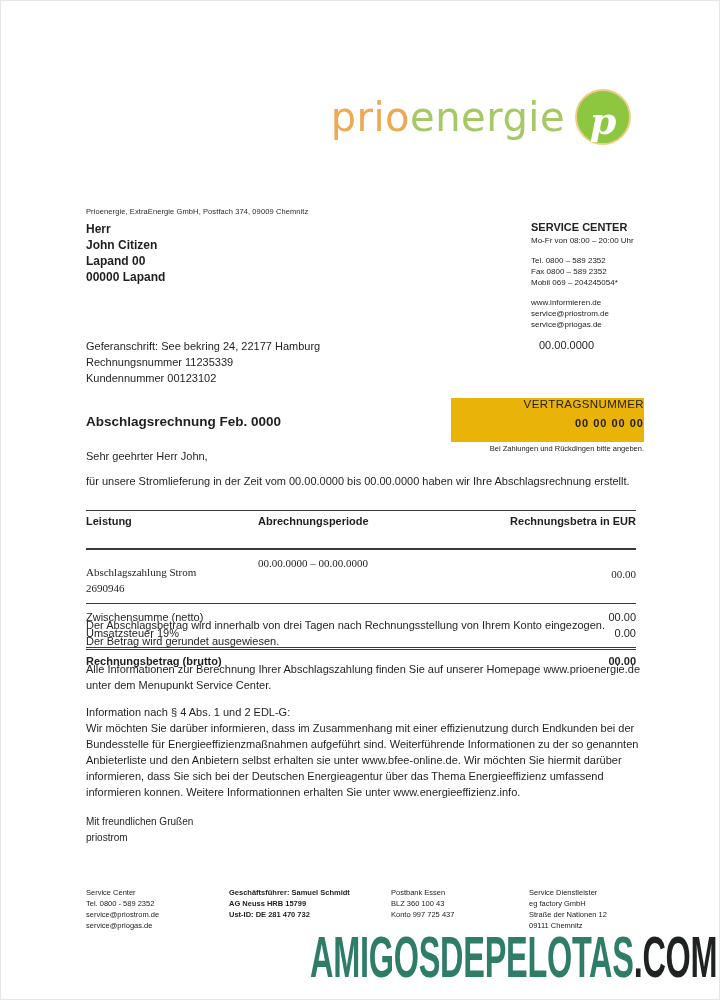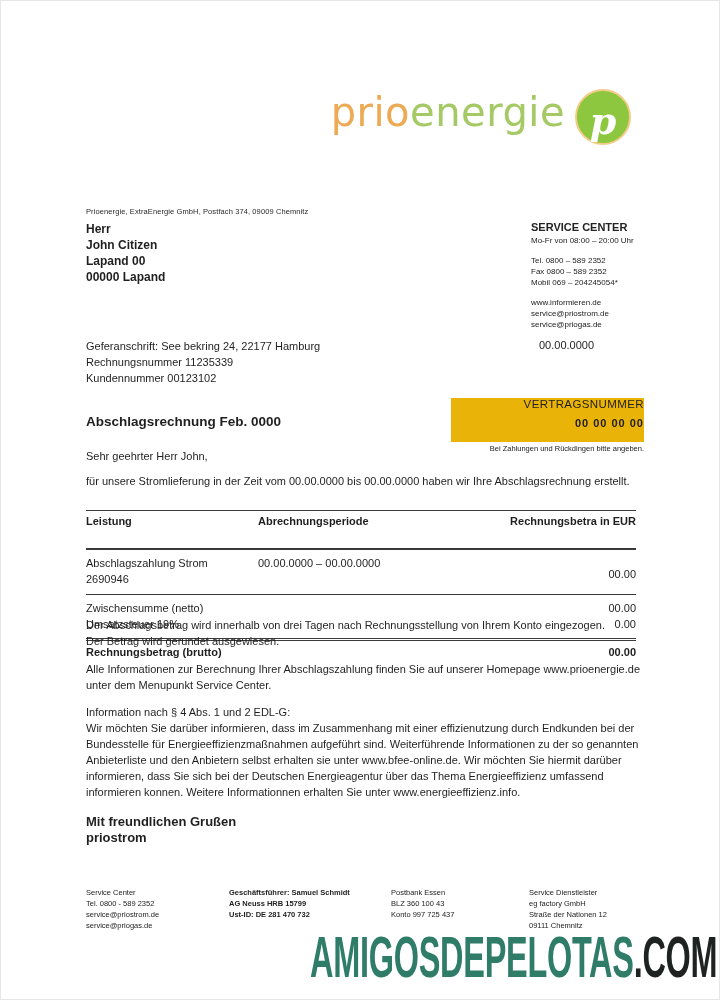--- a/index.html
+++ b/index.html
@@ -2,21 +2,21 @@
 <html><head>
 <meta charset="utf-8">
 <style>
   html,body{margin:0;padding:0;background:#fff;}
   .page{
     position:relative;width:720px;height:1000px;background:#ffffff;
     font-family:"Liberation Sans",sans-serif;color:#1f1f1f;overflow:hidden;
     border:1px solid #e6e6e6;box-sizing:border-box;
   }
   
-  .logo{position:absolute;top:88px;right:88px;display:flex;gap:10px;}
+  .logo{position:absolute;top:88px;right:88px;display:flex;align-items:center;gap:10px;}
   .logo-text{font-size:40px;letter-spacing:0.5px;font-family:"DejaVu Sans",sans-serif;}
   .logo-prio{color:#edaa55;}
   .logo-energie{color:#a5c964;}
   .logo-badge{width:52px;height:52px;border-radius:50%;background:#8dc63f;border:2px solid #f2cd88;
     display:flex;align-items:center;justify-content:center;}
   .logo-badge span{color:#ffffff;font-family:"DejaVu Serif",serif;font-style:italic;font-weight:bold;
     font-size:38px;line-height:1;margin-top:8px;}
   
   .sender-line{position:absolute;left:85px;top:206px;font-size:7.5px;color:#2a2a2a;letter-spacing:0.1px;}
   .recipient{position:absolute;left:85px;top:220px;font-size:12px;font-weight:bold;line-height:16px;}
@@ -37,31 +37,31 @@
   .heading{position:absolute;left:85px;top:413px;font-size:13.5px;font-weight:bold;margin:0;}
   .salutation{position:absolute;left:85px;top:449px;font-size:11px;}
   .intro{position:absolute;left:85px;top:474px;font-size:11px;width:560px;}
   
   .inv-table{position:absolute;left:85px;top:496px;width:550px;font-size:11px;}
   .t-header{display:flex;border-top:1px solid #3a3a3a;border-bottom:2px solid #3a3a3a;
     font-weight:bold;padding:4px 0 21px;margin-top:13px;}
   .t-col1{width:172px;}
   .t-col2{flex:1;}
   .t-col3{width:160px;text-align:right;}
-  .t-row1{position:relative;border-bottom:1px solid #3a3a3a;padding:5px 0 7px;line-height:16px;}
+  .t-row1{position:relative;border-bottom:1px solid #3a3a3a;padding:14px 0 7px;line-height:16px;font-family:Liberation Serif, serif;}
   .t-row1 .period{position:absolute;left:172px;top:5px;}
   .t-row1 .amount{position:absolute;right:0;top:16px;}
   .t-row2{padding:5px 0 6px;line-height:16px;}
   .t-line{display:flex;justify-content:space-between;}
   .t-total{display:flex;justify-content:space-between;border-top:3px double #3a3a3a;
     padding:5px 0 6px;font-weight:bold;}
   
   .para{position:absolute;left:85px;font-size:11px;line-height:16px;width:570px;}
   .p1{top:616px;} .p2{top:660px;} .p3{top:703px;}
-  .closing{position:absolute;left:85px;top:813px;font-size:13px;line-height:16px;font-weight:bold;}
+  .closing{position:absolute;left:85px;top:813px;font-size:10px;line-height:16px;}
   
   .footer-col{position:absolute;top:886px;font-size:7.5px;line-height:11px;color:#222;}
   .fc1{left:85px;width:135px;} .fc2{left:228px;width:150px;font-weight:bold;} .fc3{left:390px;width:130px;} .fc4{left:528px;width:150px;}
   
   .watermark{position:absolute;right:2px;top:922px;white-space:nowrap;
     font-size:58px;font-weight:bold;letter-spacing:-0.5px;
     transform:scaleX(0.56);transform-origin:right center;
     font-family:"Liberation Sans",sans-serif;}
   .wm-name{color:#2f7c69;}
   .wm-tld{color:#1e2221;}

